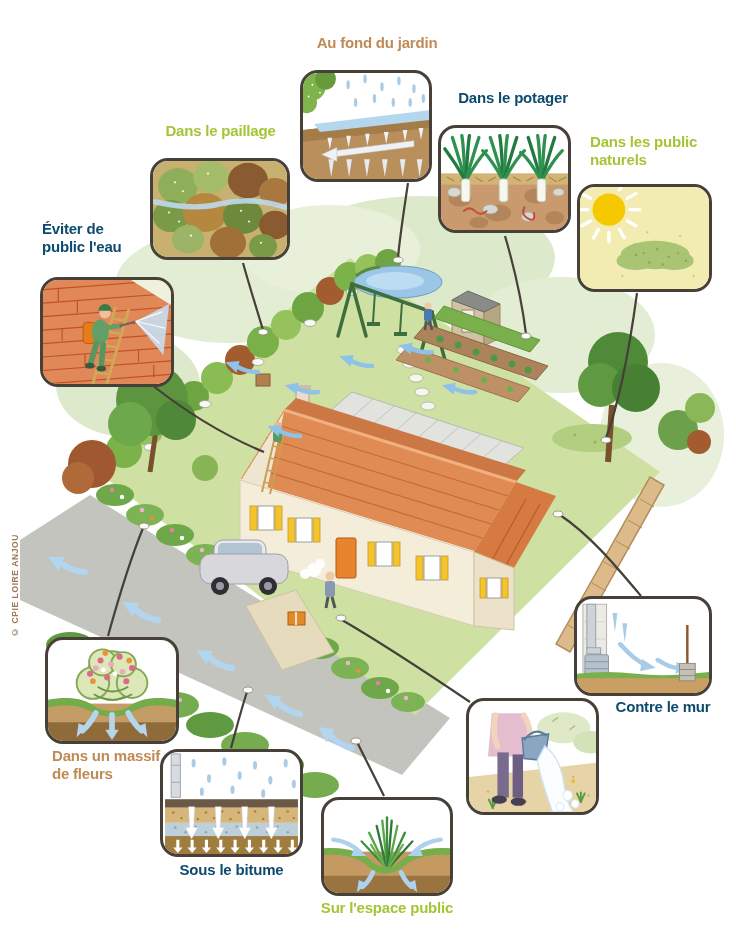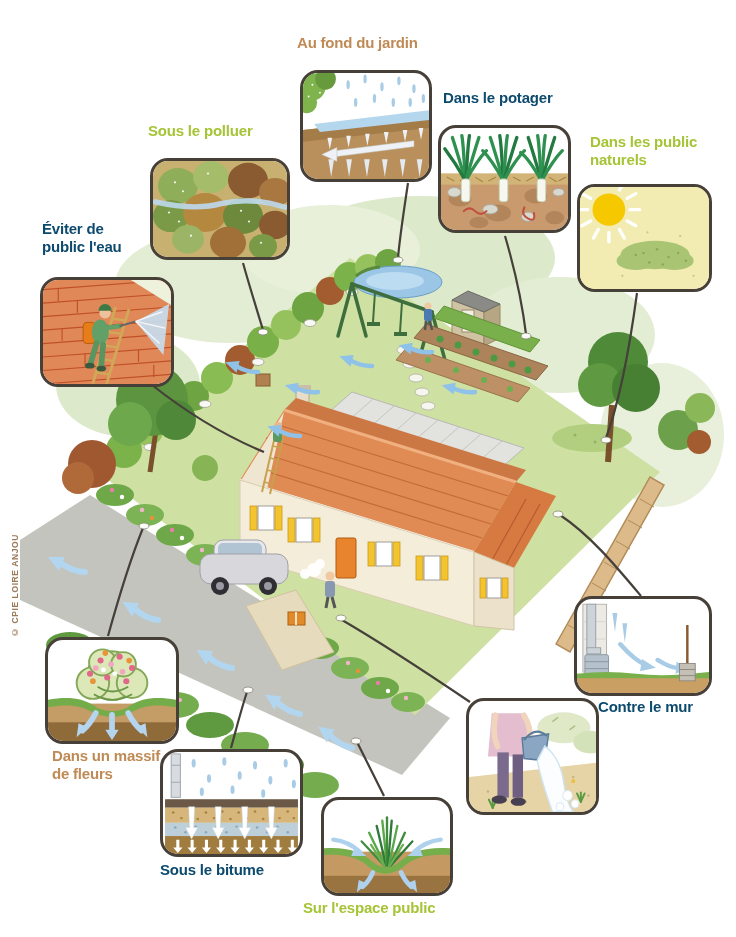--- a/index.html
+++ b/index.html
@@ -3,21 +3,21 @@
 <meta charset="utf-8">
 <style>
   *{margin:0;padding:0;box-sizing:border-box}
   html,body{background:#fff;font-family:"Liberation Sans",sans-serif}
   #stage{position:relative;width:736px;height:937px;background:#fff;overflow:hidden}
   #scene{position:absolute;inset:0}
   .label{position:absolute;font-weight:bold;font-size:15px;line-height:1.22;letter-spacing:-0.2px}
   .label.brown{color:#bf8a55}
   .label.green{color:#a5c436}
   .label.blue{color:#0c4a6e}
-  .label.center{}
+  .label.center{text-align:center}
   .bubble{position:absolute;background:#fff;border:3px solid #474038;border-radius:18px;overflow:hidden}
   .bubble svg{display:block;width:100%;height:100%}
   .copyright{position:absolute;left:10px;top:534px;writing-mode:vertical-rl;transform:rotate(180deg);font-size:8.5px;font-weight:bold;color:#9a7a58;letter-spacing:.6px;white-space:nowrap}
 </style>
 </head>
 <body>
 
 <div id="stage">
 
 <svg id="scene" viewBox="0 0 736 937">
@@ -348,21 +348,21 @@
     <polygon points="36,76 36,90 20,83" fill="#eef2f6" stroke="#c8ccd0" stroke-width=".5"></polygon>
     <polygon points="27,88 33,88 30,106" fill="#e4eaf0"></polygon>
         <polygon points="46,88 52,88 49,106" fill="#e4eaf0"></polygon>
     <polygon points="65,88 71,88 68,106" fill="#e4eaf0"></polygon>
         <polygon points="84,88 90,88 87,106" fill="#e4eaf0"></polygon>
     <polygon points="103,88 109,88 106,106" fill="#e4eaf0"></polygon>
         <polygon points="121,88 127,88 124,106" fill="#e4eaf0"></polygon>
   </svg>
 </div>
 
-<div class="label green center" style="left:148px;top:122px;width:145px">Sous le polluer</div>
+<div class="label green center" style="left:148px;top:122px;width:145px">Dans le paillage</div>
 <div class="bubble" style="left:150px;top:158px;width:140px;height:102px">
   <svg viewBox="0 0 134 108" preserveAspectRatio="none">
     <rect width="134" height="108" fill="#c8b070"></rect>
     <circle cx="25" cy="28" r="20" fill="#8fae5a"></circle>
         <circle cx="58" cy="18" r="18" fill="#a5bc6a"></circle>
     <circle cx="95" cy="22" r="20" fill="#8a5a30"></circle>
         <circle cx="122" cy="35" r="16" fill="#a87840"></circle>
     <circle cx="18" cy="62" r="18" fill="#7a9a48"></circle>
         <circle cx="52" cy="58" r="22" fill="#b5883f"></circle>
     <circle cx="90" cy="62" r="20" fill="#6d8a3c"></circle>

